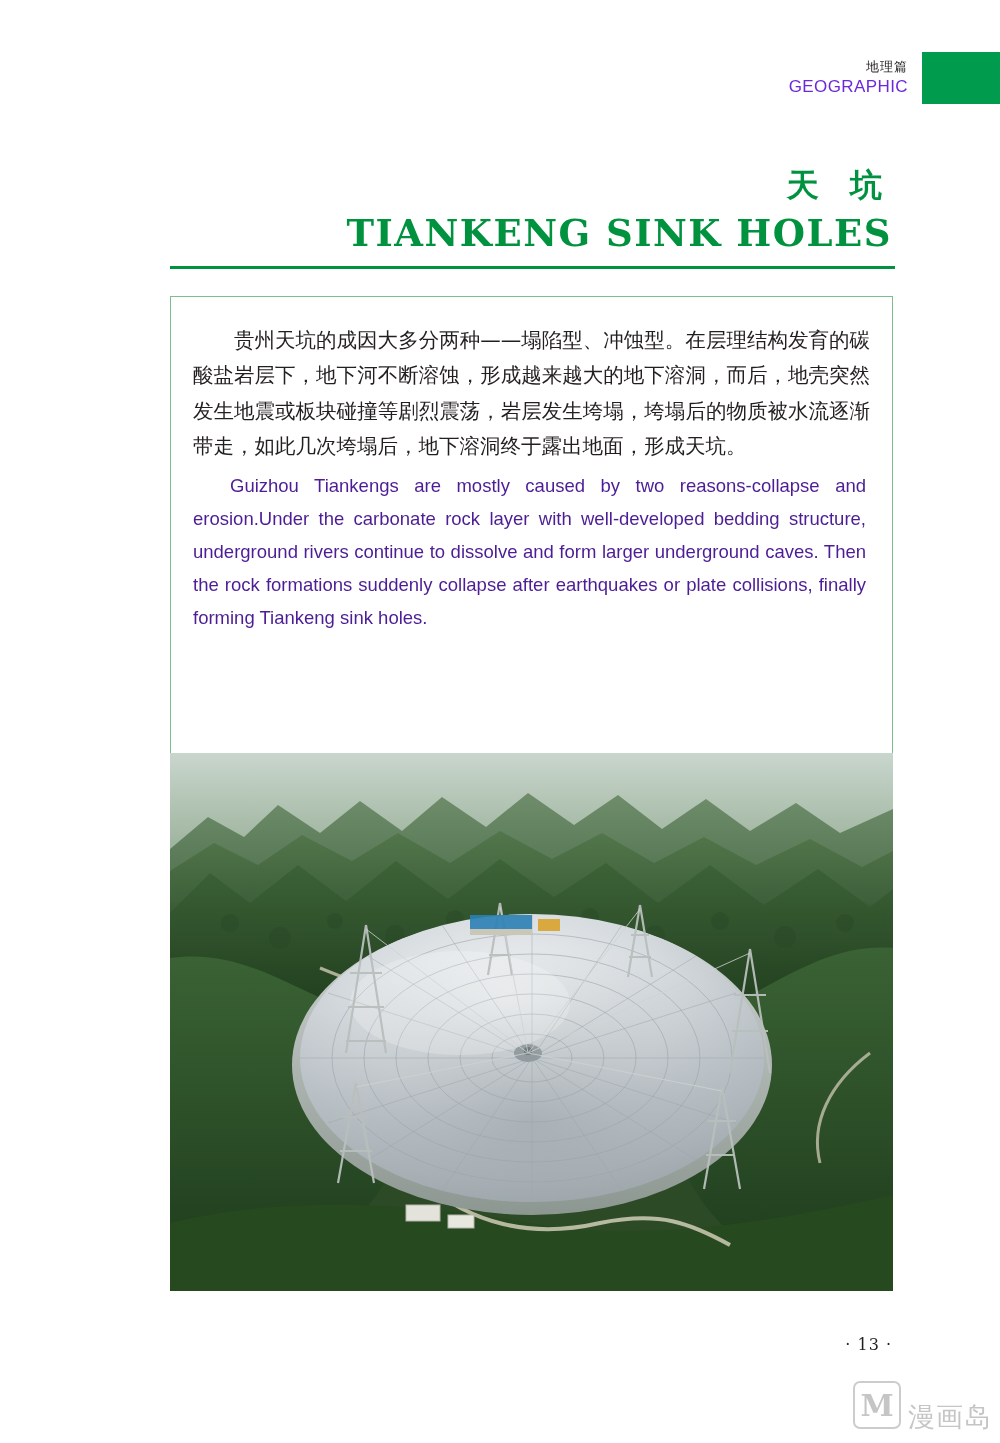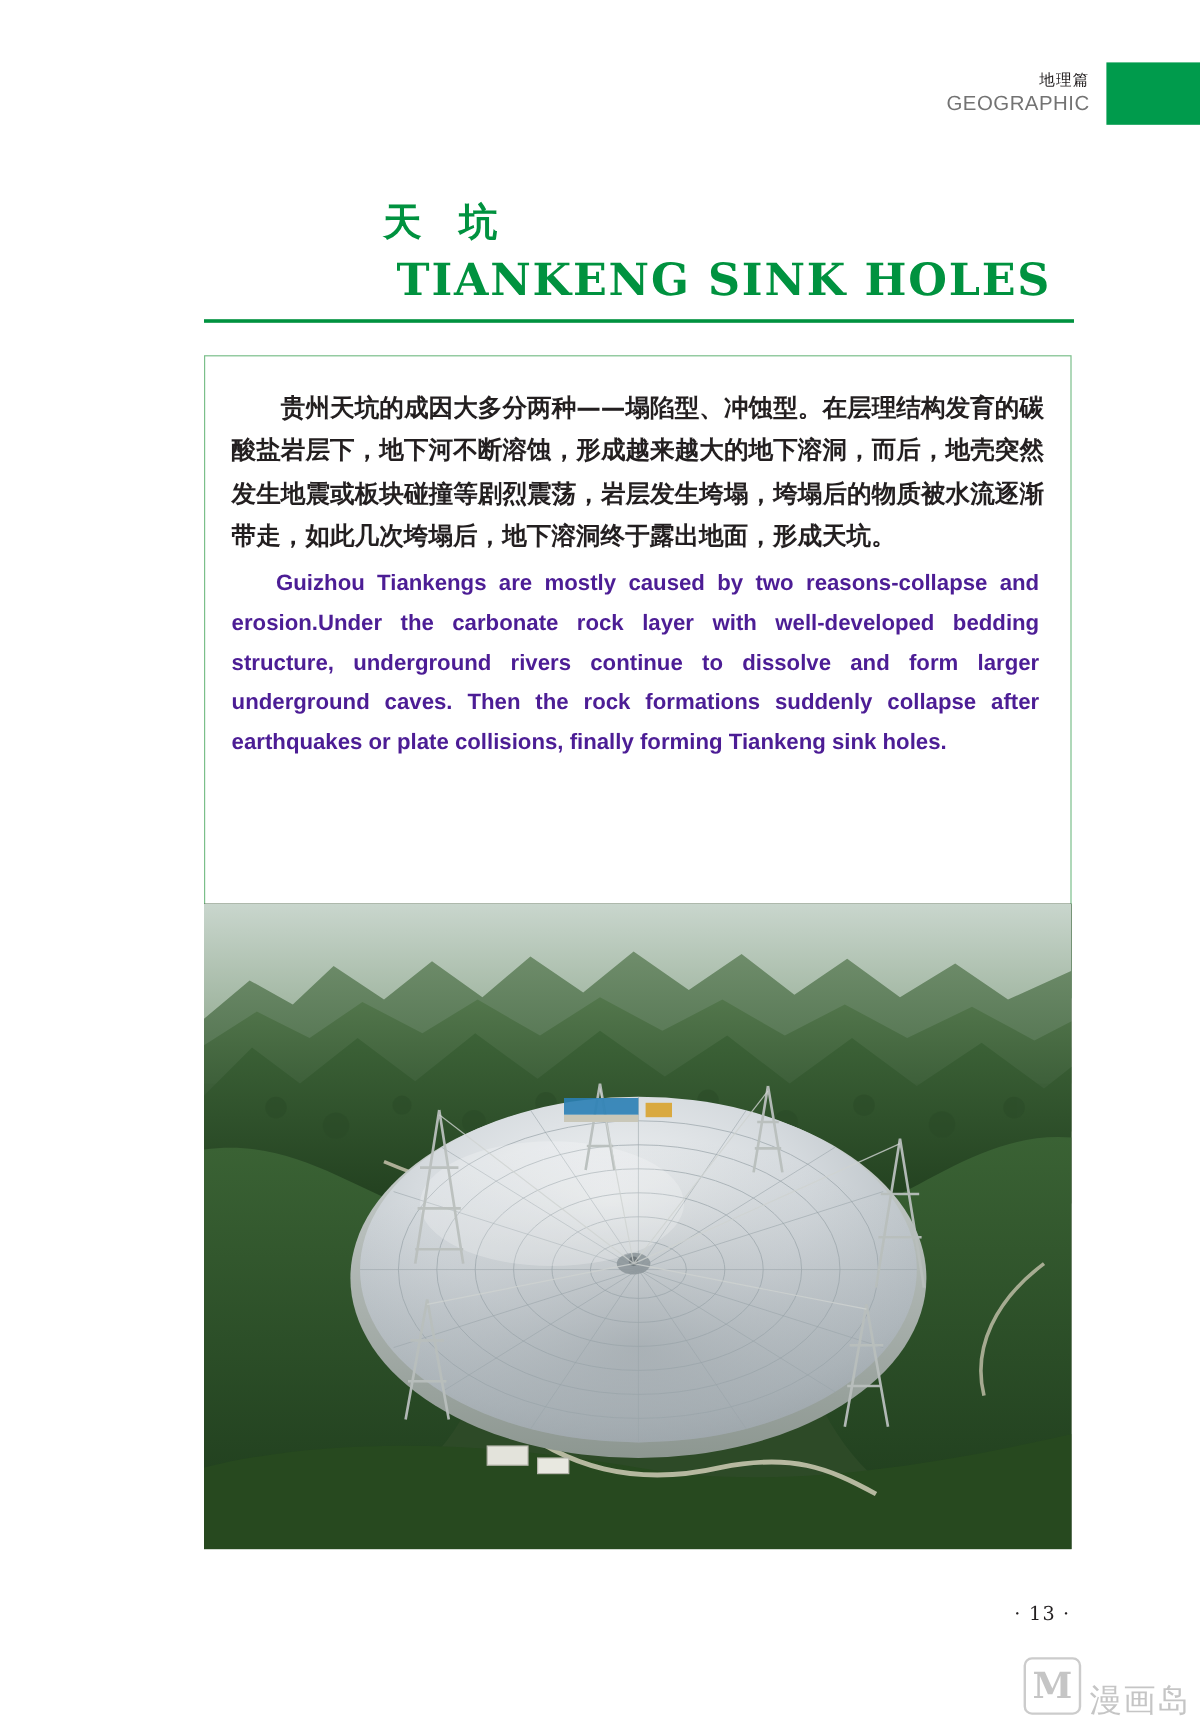--- a/index.html
+++ b/index.html
@@ -29,35 +29,35 @@
     padding-right: 14px;
     padding-top: 6px;
   }
   .header-cn {
     font-size: 13px;
     color: #231f20;
     letter-spacing: 1px;
   }
   .header-en {
     font-size: 17px;
-    color: #737373;
+    color: #6d28d9;
     letter-spacing: 0.4px;
   }
   .header-block {
     width: 78px;
     height: 52px;
     background: #009b4c;
   }
 
   
   .title-wrap {
     position: absolute;
     top: 168px;
-    right: 124px;
-    text-align: left;
+    right: 108px;
+    text-align: right;
   }
   .title-cn {
     font-family: "DejaVu Serif", serif;
     font-weight: bold;
     font-size: 32px;
     color: #00923f;
     letter-spacing: 10px;
     line-height: 1.1;
   }
   .title-en {
@@ -81,21 +81,20 @@
 
   
   .textbox {
     position: absolute;
     left: 170px;
     top: 296px;
     width: 723px;
     height: 536px;
     border: 1px solid #7bbf8a;
     box-sizing: border-box;
-    font-weight: bold;
   }
   .textbox-inner {
     padding: 26px 22px 0 22px;
   }
   p.cn {
     margin: 0;
     font-family: "DejaVu Sans", sans-serif;
     font-size: 20.5px;
     line-height: 1.72;
     color: #231f20;

